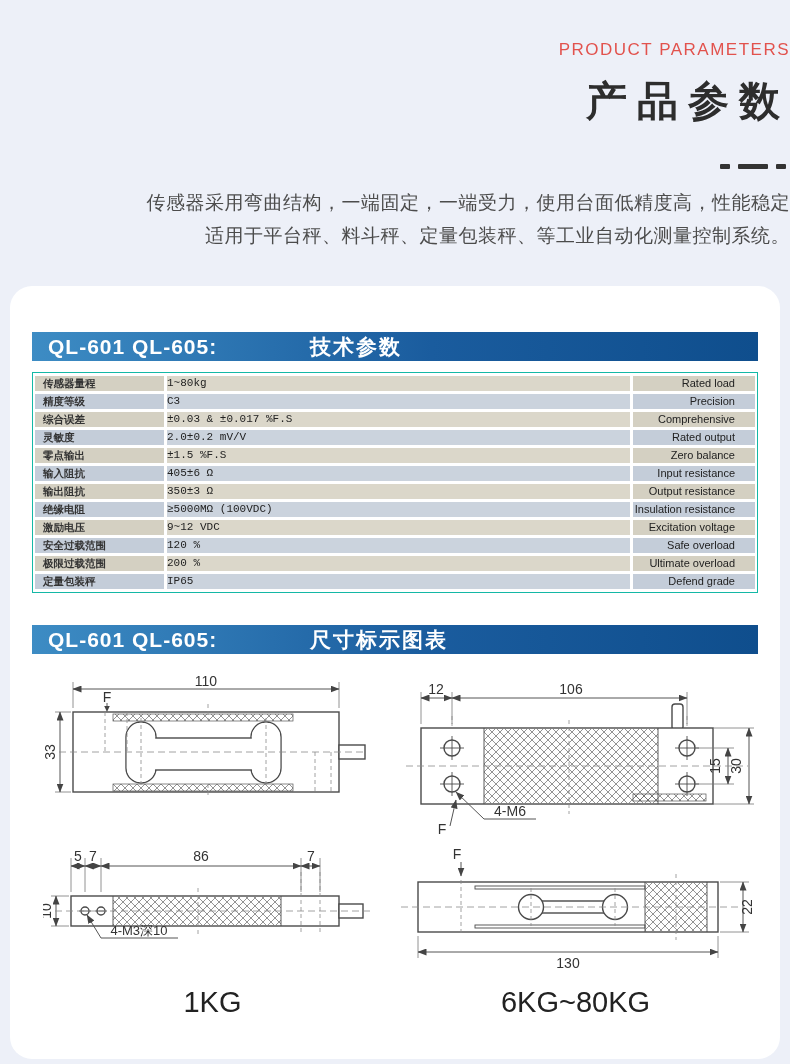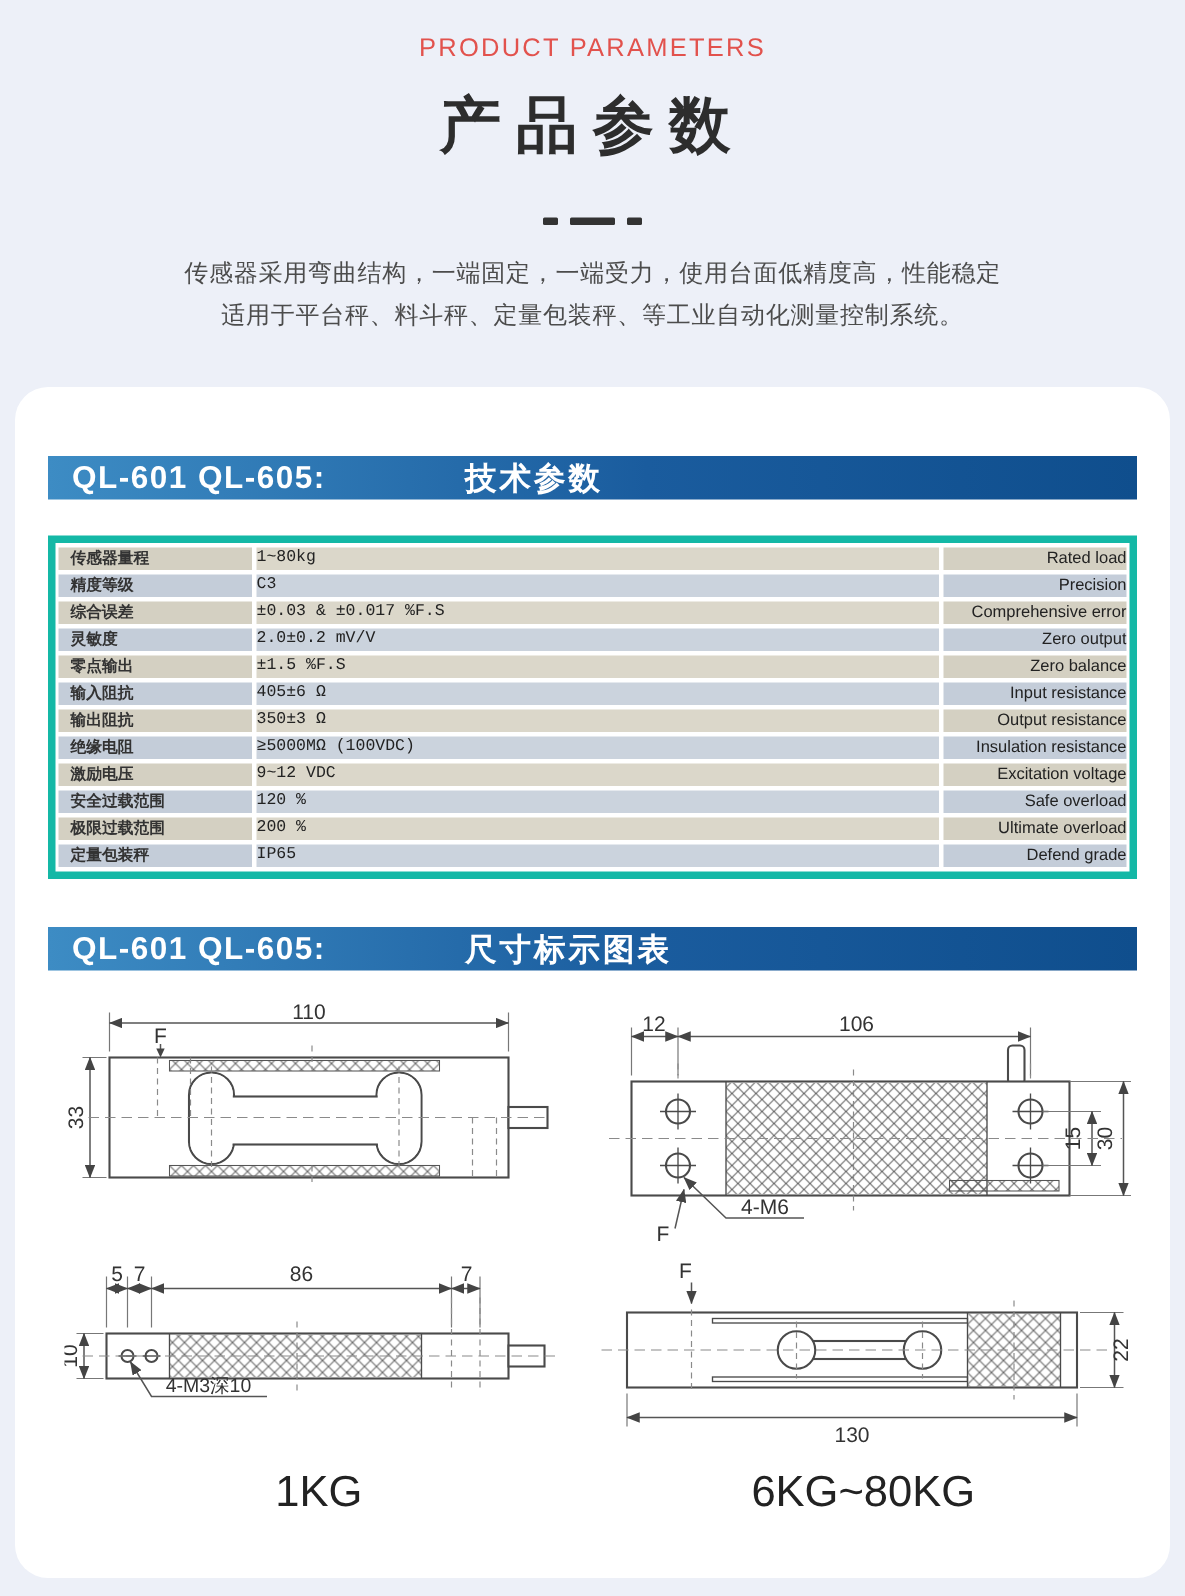--- a/index.html
+++ b/index.html
@@ -1,35 +1,35 @@
 <!DOCTYPE html>
 <html><head>
 <meta charset="utf-8">
 <style>
   html,body{margin:0;padding:0;}
   body{width:790px;background:#edf0f8;font-family:"Liberation Sans",sans-serif;}
   .page{width:790px;min-height:1064px;overflow:hidden;}
-  .hero{text-align:center;padding-top:22px;}
+  .hero{text-align:right;padding-top:40px;}
   .eyebrow{font-size:17px;letter-spacing:1.5px;color:#e2524d;}
   .big-title{font-size:41px;font-weight:bold;color:#2d2d2d;letter-spacing:10px;margin-top:14px;}
   .divider{margin-top:28px;height:6px;}
   .divider span{display:inline-block;height:5px;background:#333;border-radius:1px;vertical-align:middle;margin:0 4px;}
   .divider .d-short{width:10px;}
   .divider .d-long{width:30px;}
-  .desc{margin-top:24px;font-size:16px;color:#4c4c4c;line-height:1.72;letter-spacing:0.5px;}
+  .desc{margin-top:24px;font-size:19px;color:#4c4c4c;line-height:1.72;letter-spacing:0.5px;}
   .panel{margin:34px 10px 0;background:#fff;border-radius:22px;padding:46px 22px 40px;box-sizing:border-box;}
   .bar{height:29px;background:linear-gradient(90deg,#3d8cc4 0%,#1a5c9e 55%,#0f4e8d 100%);color:#fff;display:flex;align-items:center;font-weight:bold;font-size:21px;}
   .bar .model{margin-left:16px;width:262px;letter-spacing:1px;}
   .bar .sec-title{letter-spacing:2px;}
-  .spec-table{margin-top:24px;border:5px solid #14b8a6;padding:3px 2px 0 2px;}
+  .spec-table{margin-top:11px;border:1px solid #14b8a6;padding:3px 2px 0 2px;}
   .srow{display:grid;grid-template-columns:129px 1fr 122px;gap:3px;margin-bottom:3px;}
   .cell{height:15px;line-height:15px;font-size:11px;overflow:hidden;}
   .cell.cn{font-weight:bold;color:#333;padding-left:8px;font-size:10.5px;}
   .cell.val{font-family:"Liberation Mono",monospace;color:#222;}
-  .cell.en{text-align:right;padding-right:0;color:#222;}
+  .cell.en{text-align:right;padding-right:20px;color:#222;}
   .srow:nth-child(odd) .cn,.srow:nth-child(odd) .en{background:#d4d0c2;}
   .srow:nth-child(odd) .val{background:#dbd7ca;}
   .srow:nth-child(even) .cn,.srow:nth-child(even) .en{background:#c4cdd9;}
   .srow:nth-child(even) .val{background:#cbd3dd;}
   .dim-bar{margin-top:32px;}
   .diagrams{margin-top:22px;display:grid;grid-template-columns:1fr 1fr;row-gap:8px;justify-items:center;align-items:start;}
   .caption{font-size:29px;color:#222;text-align:center;}
   
   .outline{fill:#fff;stroke:#4a4a4a;stroke-width:1.4;}
   .thin{stroke:#4a4a4a;stroke-width:0.9;fill:none;}
@@ -77,21 +77,21 @@
           <div class="cell en">Precision</div>
         </div>
       <div class="srow">
           <div class="cell cn">综合误差</div>
           <div class="cell val">±0.03 &amp; ±0.017 %F.S</div>
           <div class="cell en">Comprehensive error</div>
         </div>
       <div class="srow">
           <div class="cell cn">灵敏度</div>
           <div class="cell val">2.0±0.2 mV/V</div>
-          <div class="cell en">Zero output</div>
+          <div class="cell en">Rated output</div>
         </div>
       <div class="srow">
           <div class="cell cn">零点输出</div>
           <div class="cell val">±1.5 %F.S</div>
           <div class="cell en">Zero balance</div>
         </div>
       <div class="srow">
           <div class="cell cn">输入阻抗</div>
           <div class="cell val">405±6 Ω</div>
           <div class="cell en">Input resistance</div>

